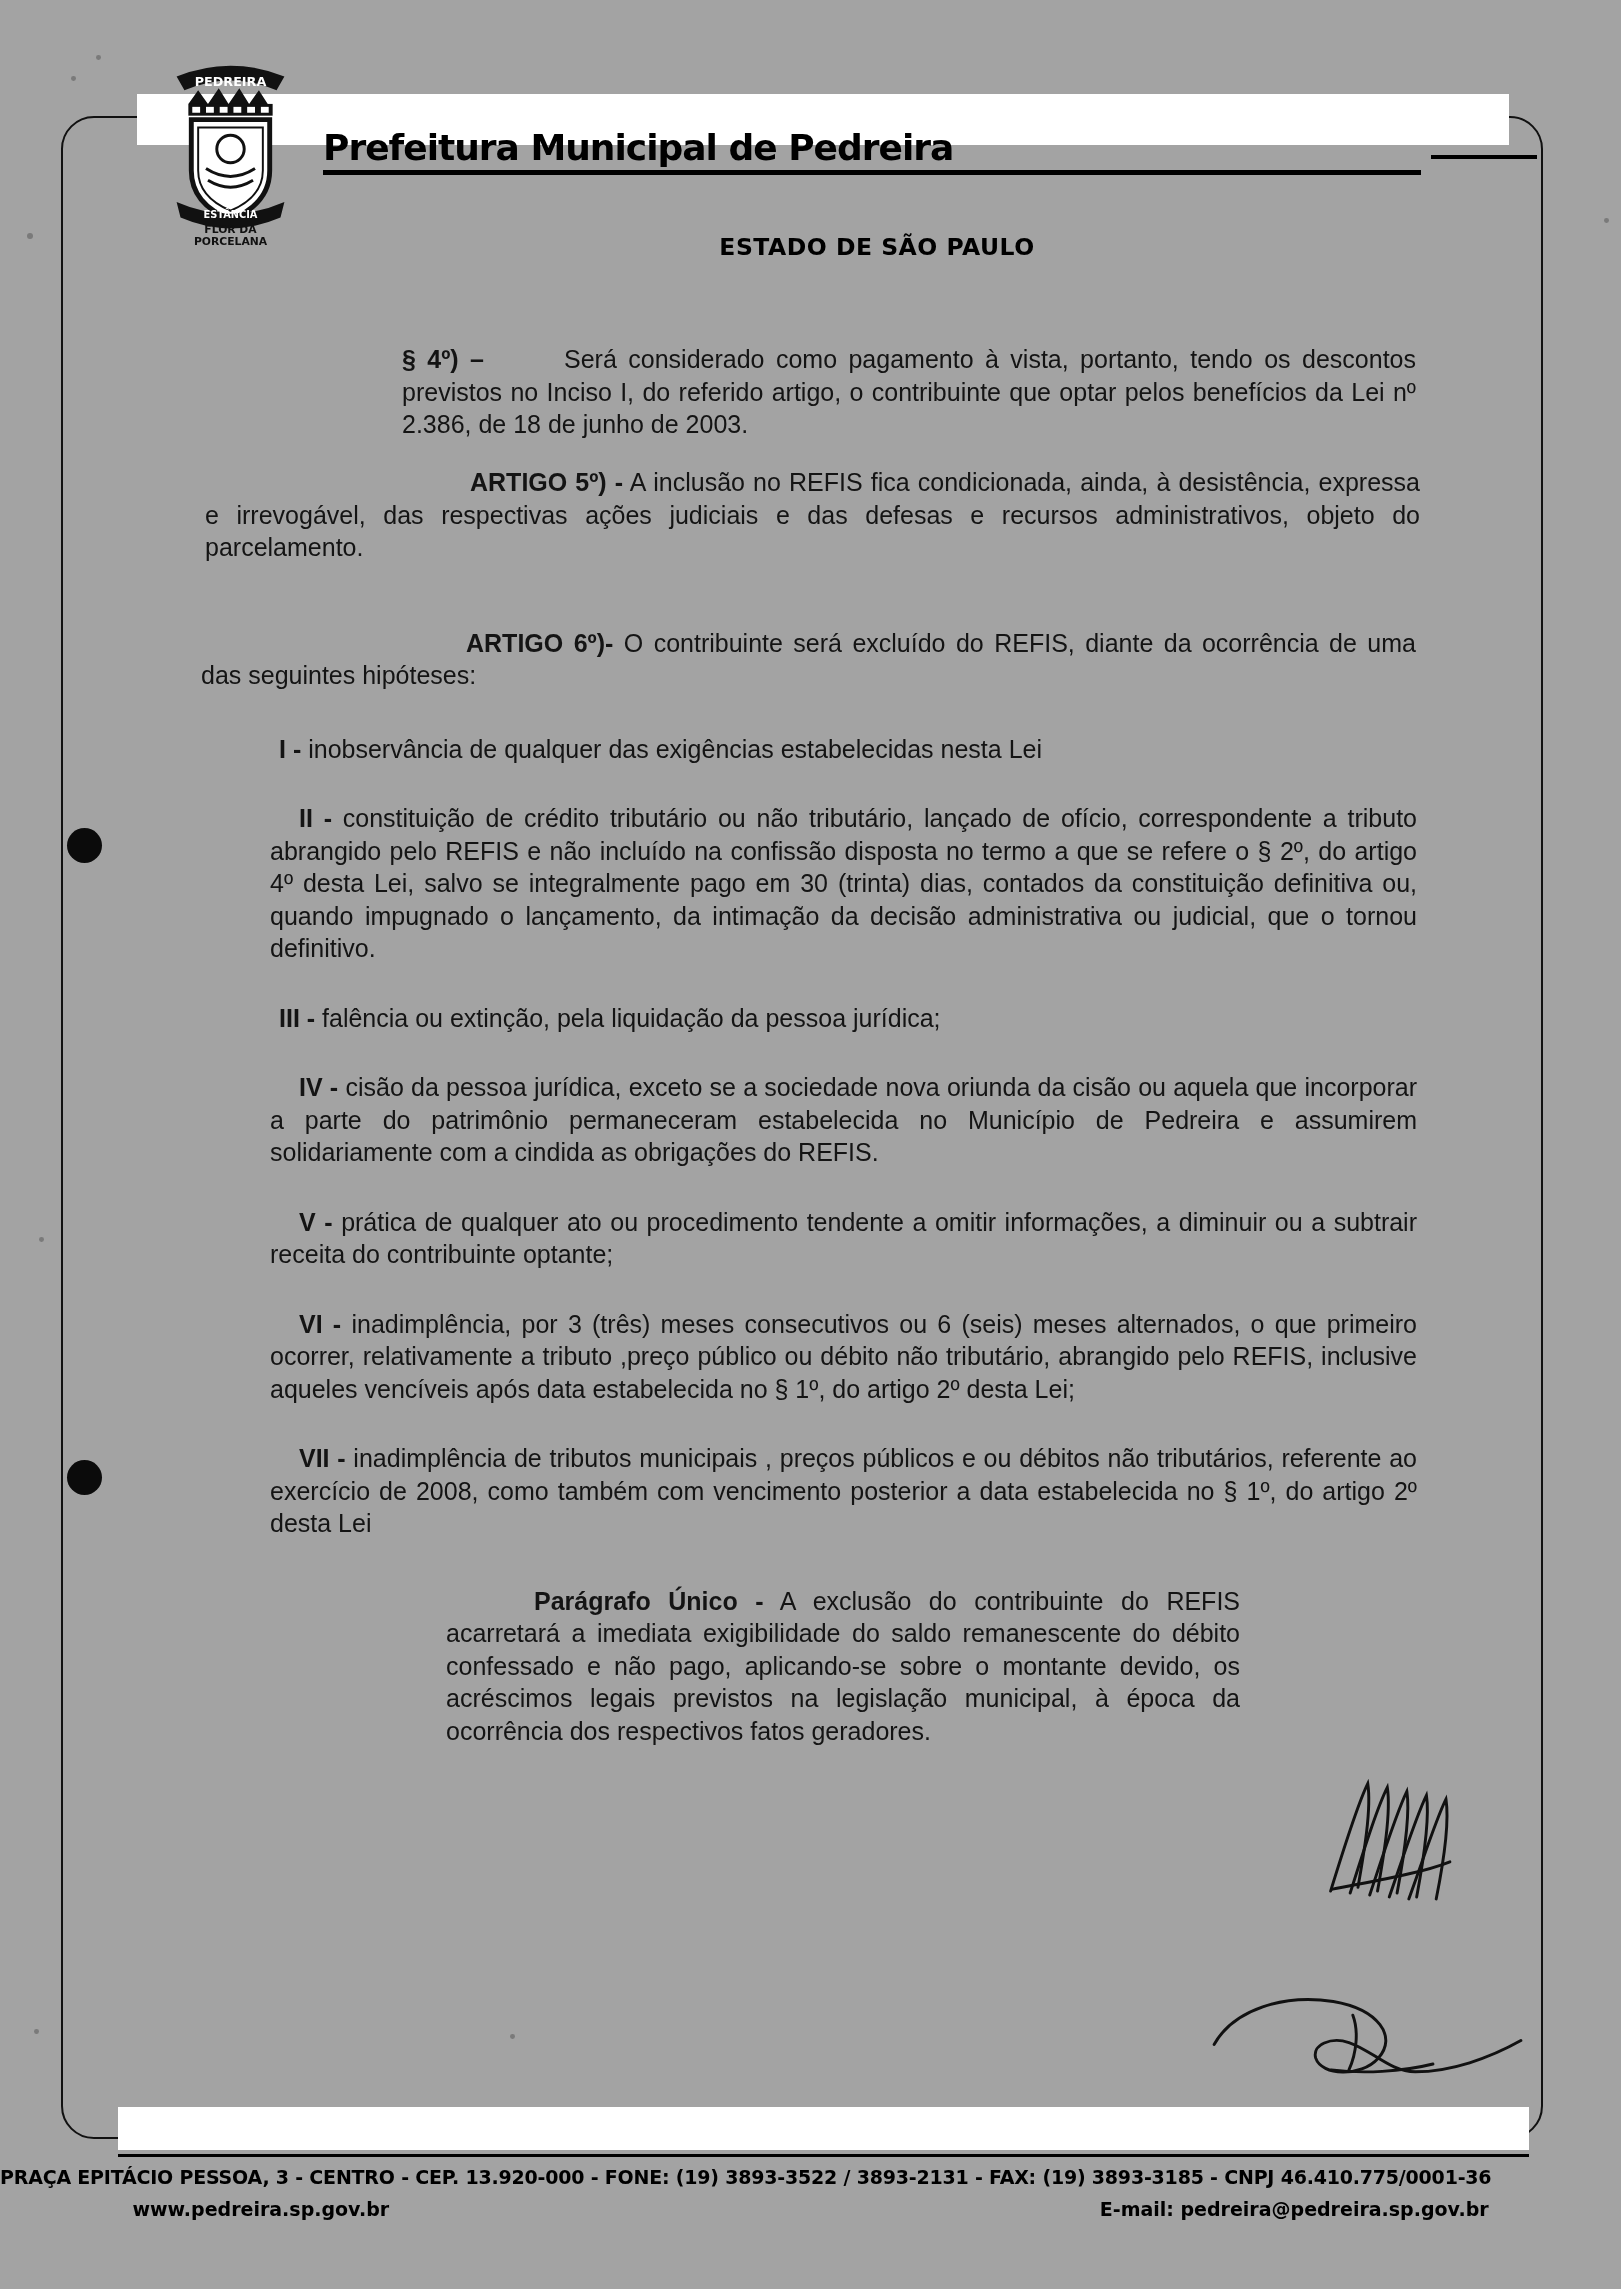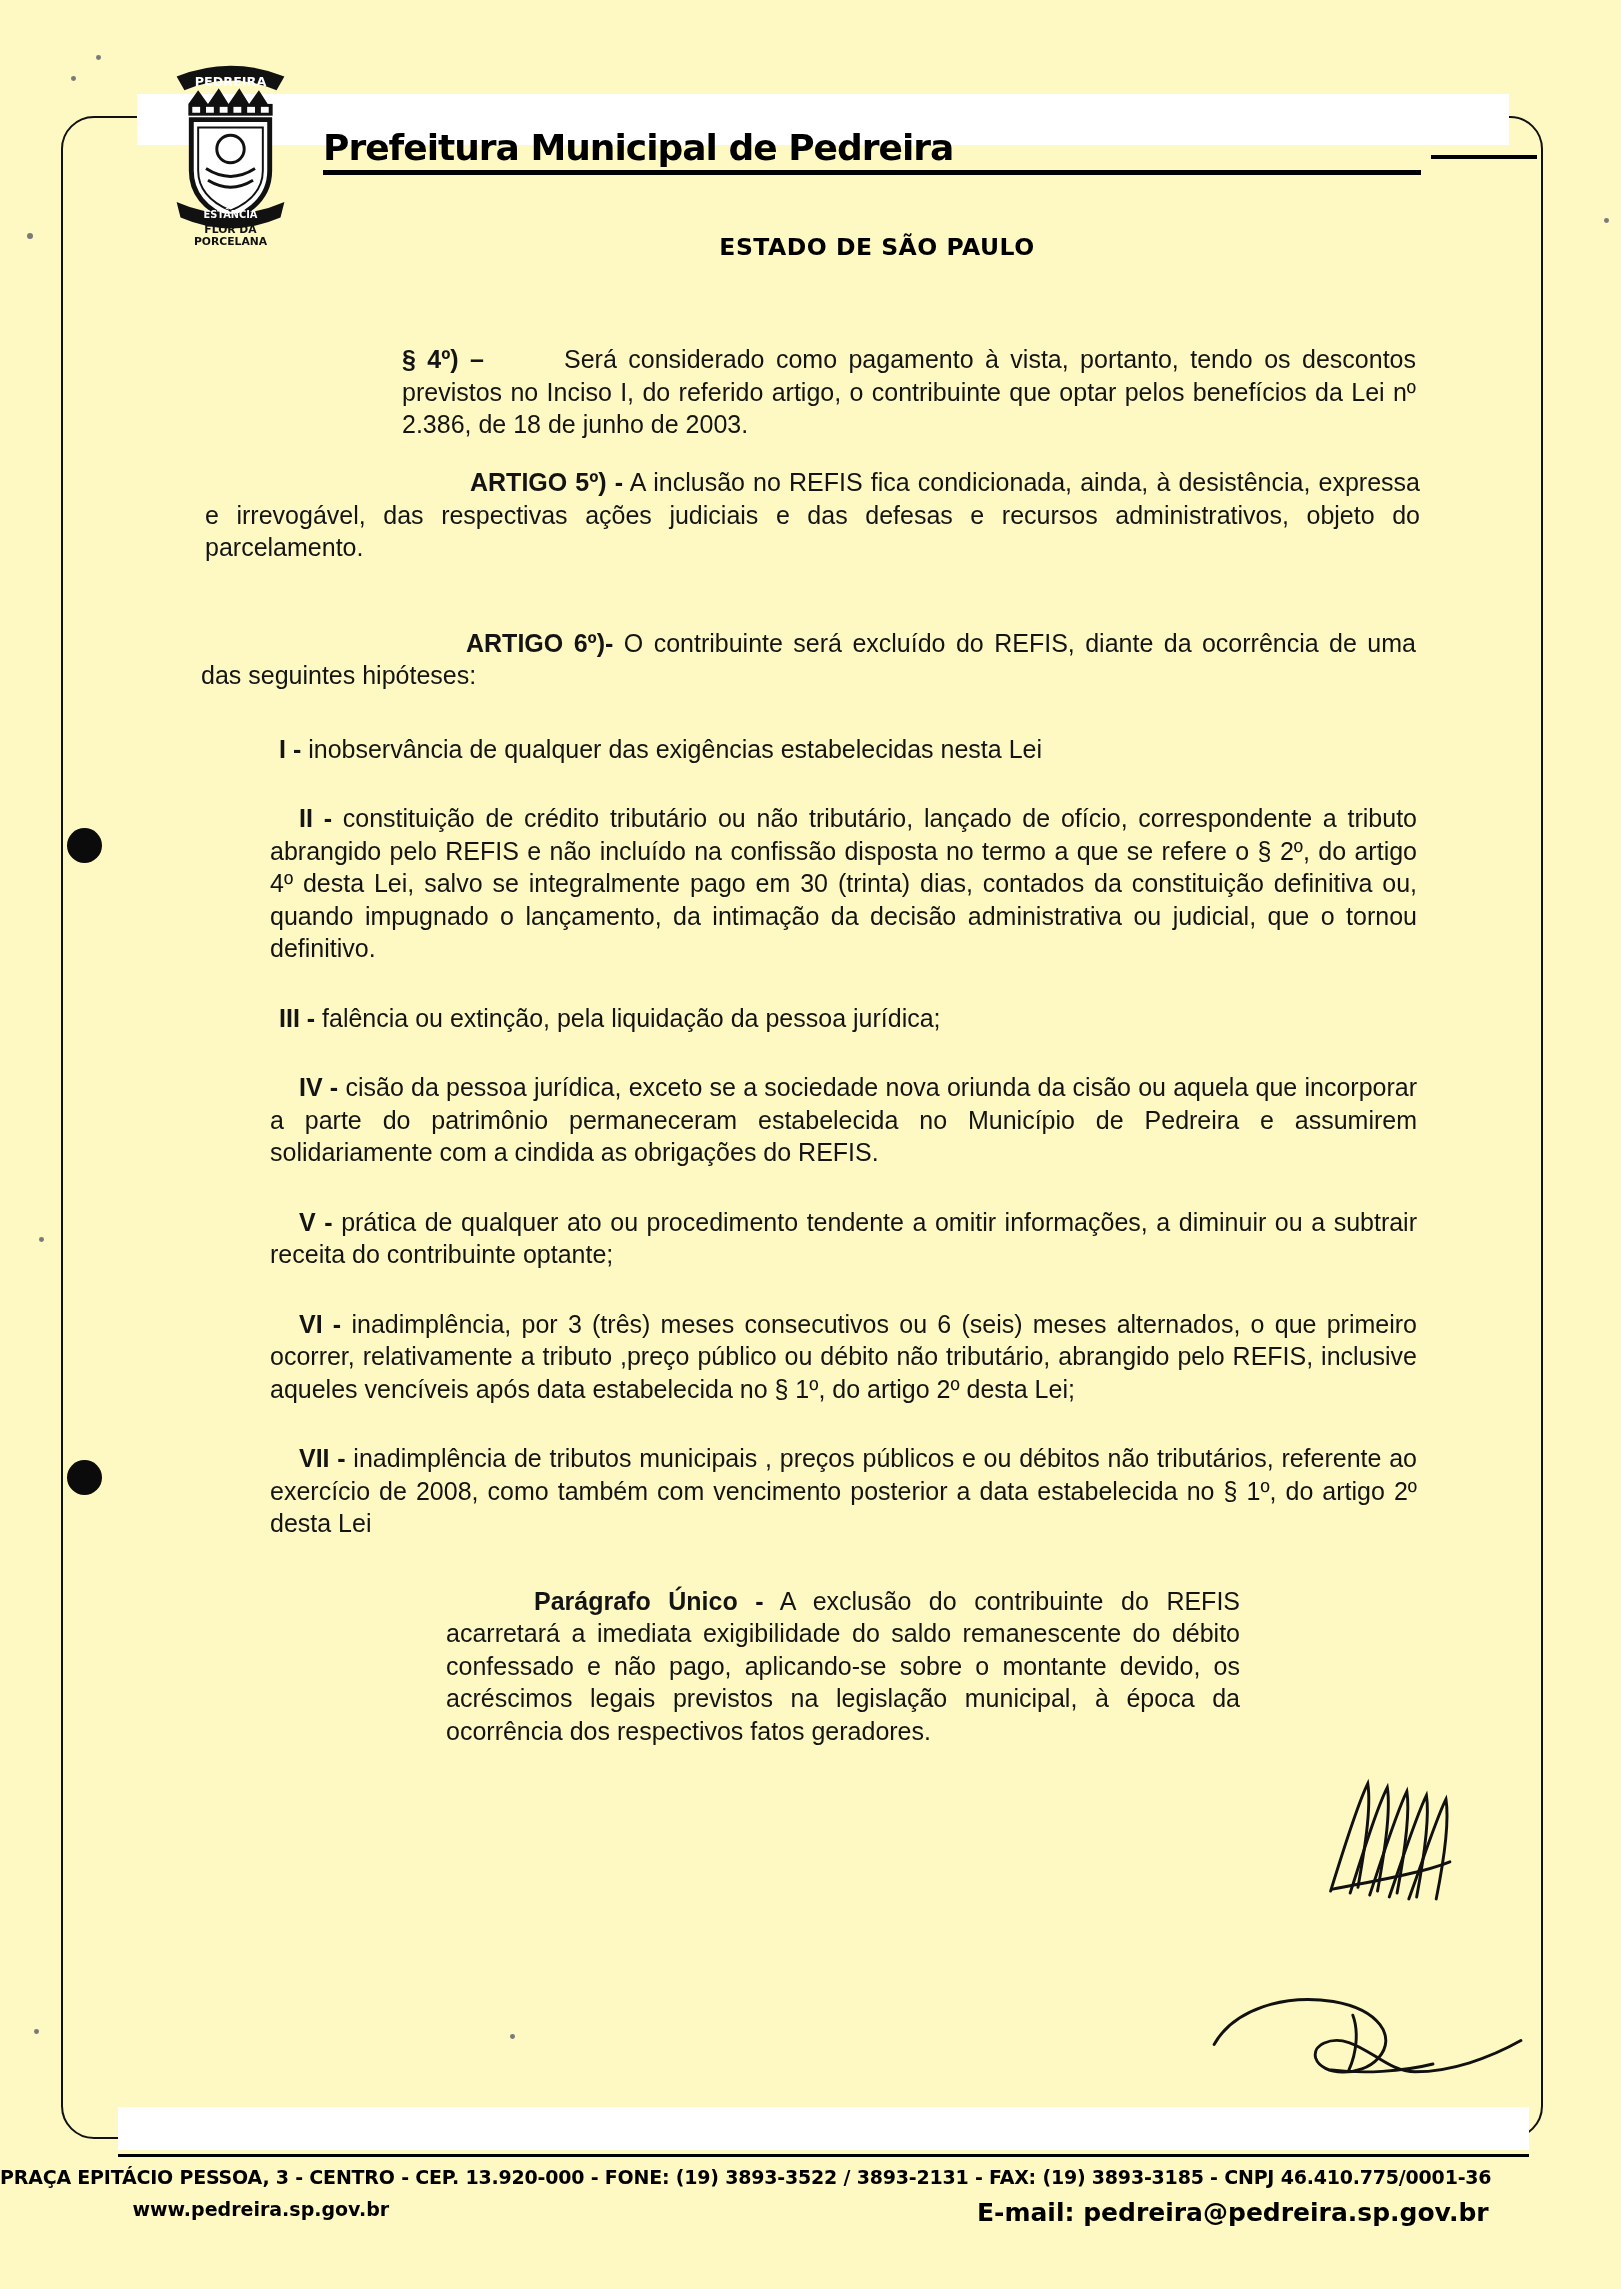--- a/index.html
+++ b/index.html
@@ -8,21 +8,21 @@
     background: #ffffff;
   }
   body {
     font-family: "Liberation Sans", sans-serif;
     color: #000000;
   }
   .page {
     position: relative;
     width: 1621px;
     height: 2290px;
-    background: #fef9c3;
+    background: #a3a3a3;
     overflow: hidden;
   }
 
   
   .frame {
     position: absolute;
     left: 61px;
     top: 116px;
     width: 1478px;
     height: 2019px;
@@ -195,21 +195,21 @@
     position: absolute;
     left: 27.4px;
     top: 0;
     font-size: 19px;
     font-weight: bold;
   }
   .footer-mail {
     position: absolute;
     right: 27.4px;
     top: 0;
-    font-size: 25px;
+    font-size: 19px;
     font-weight: bold;
   }
 </style>
 </head>
 <body>
 
 <div class="page">
 
   <div class="frame"></div>
   <div class="frame-mask-top"></div>

